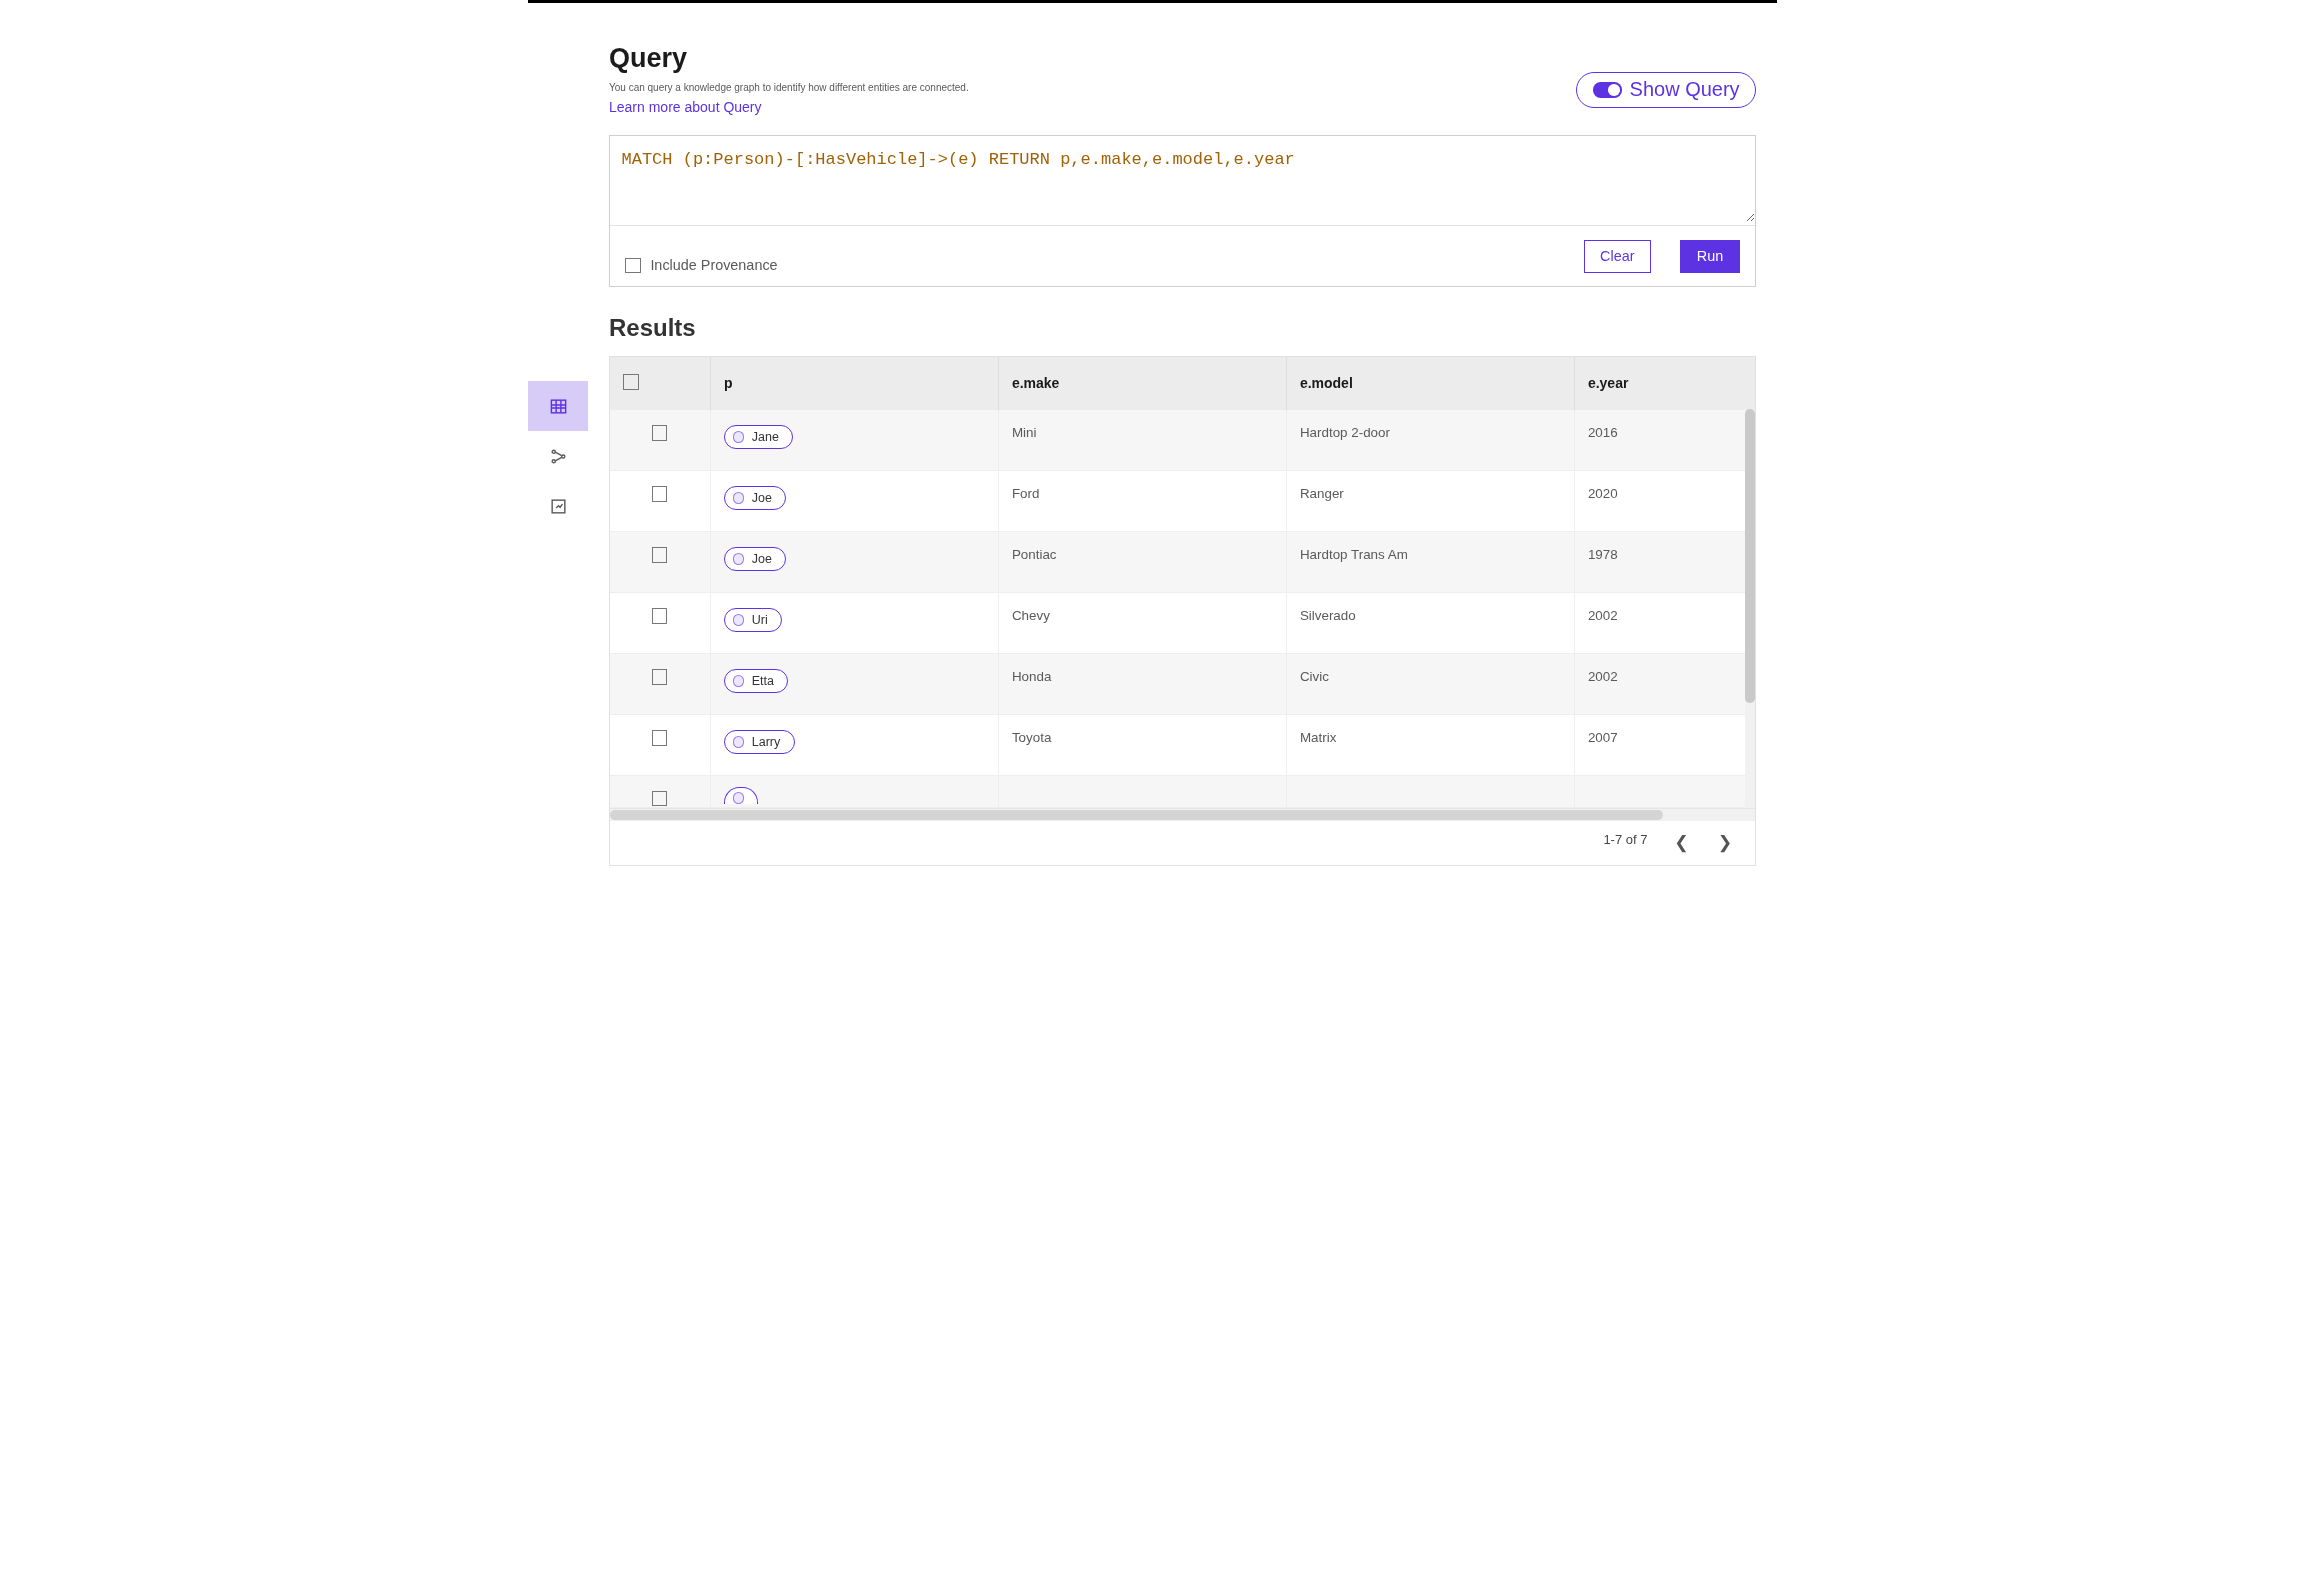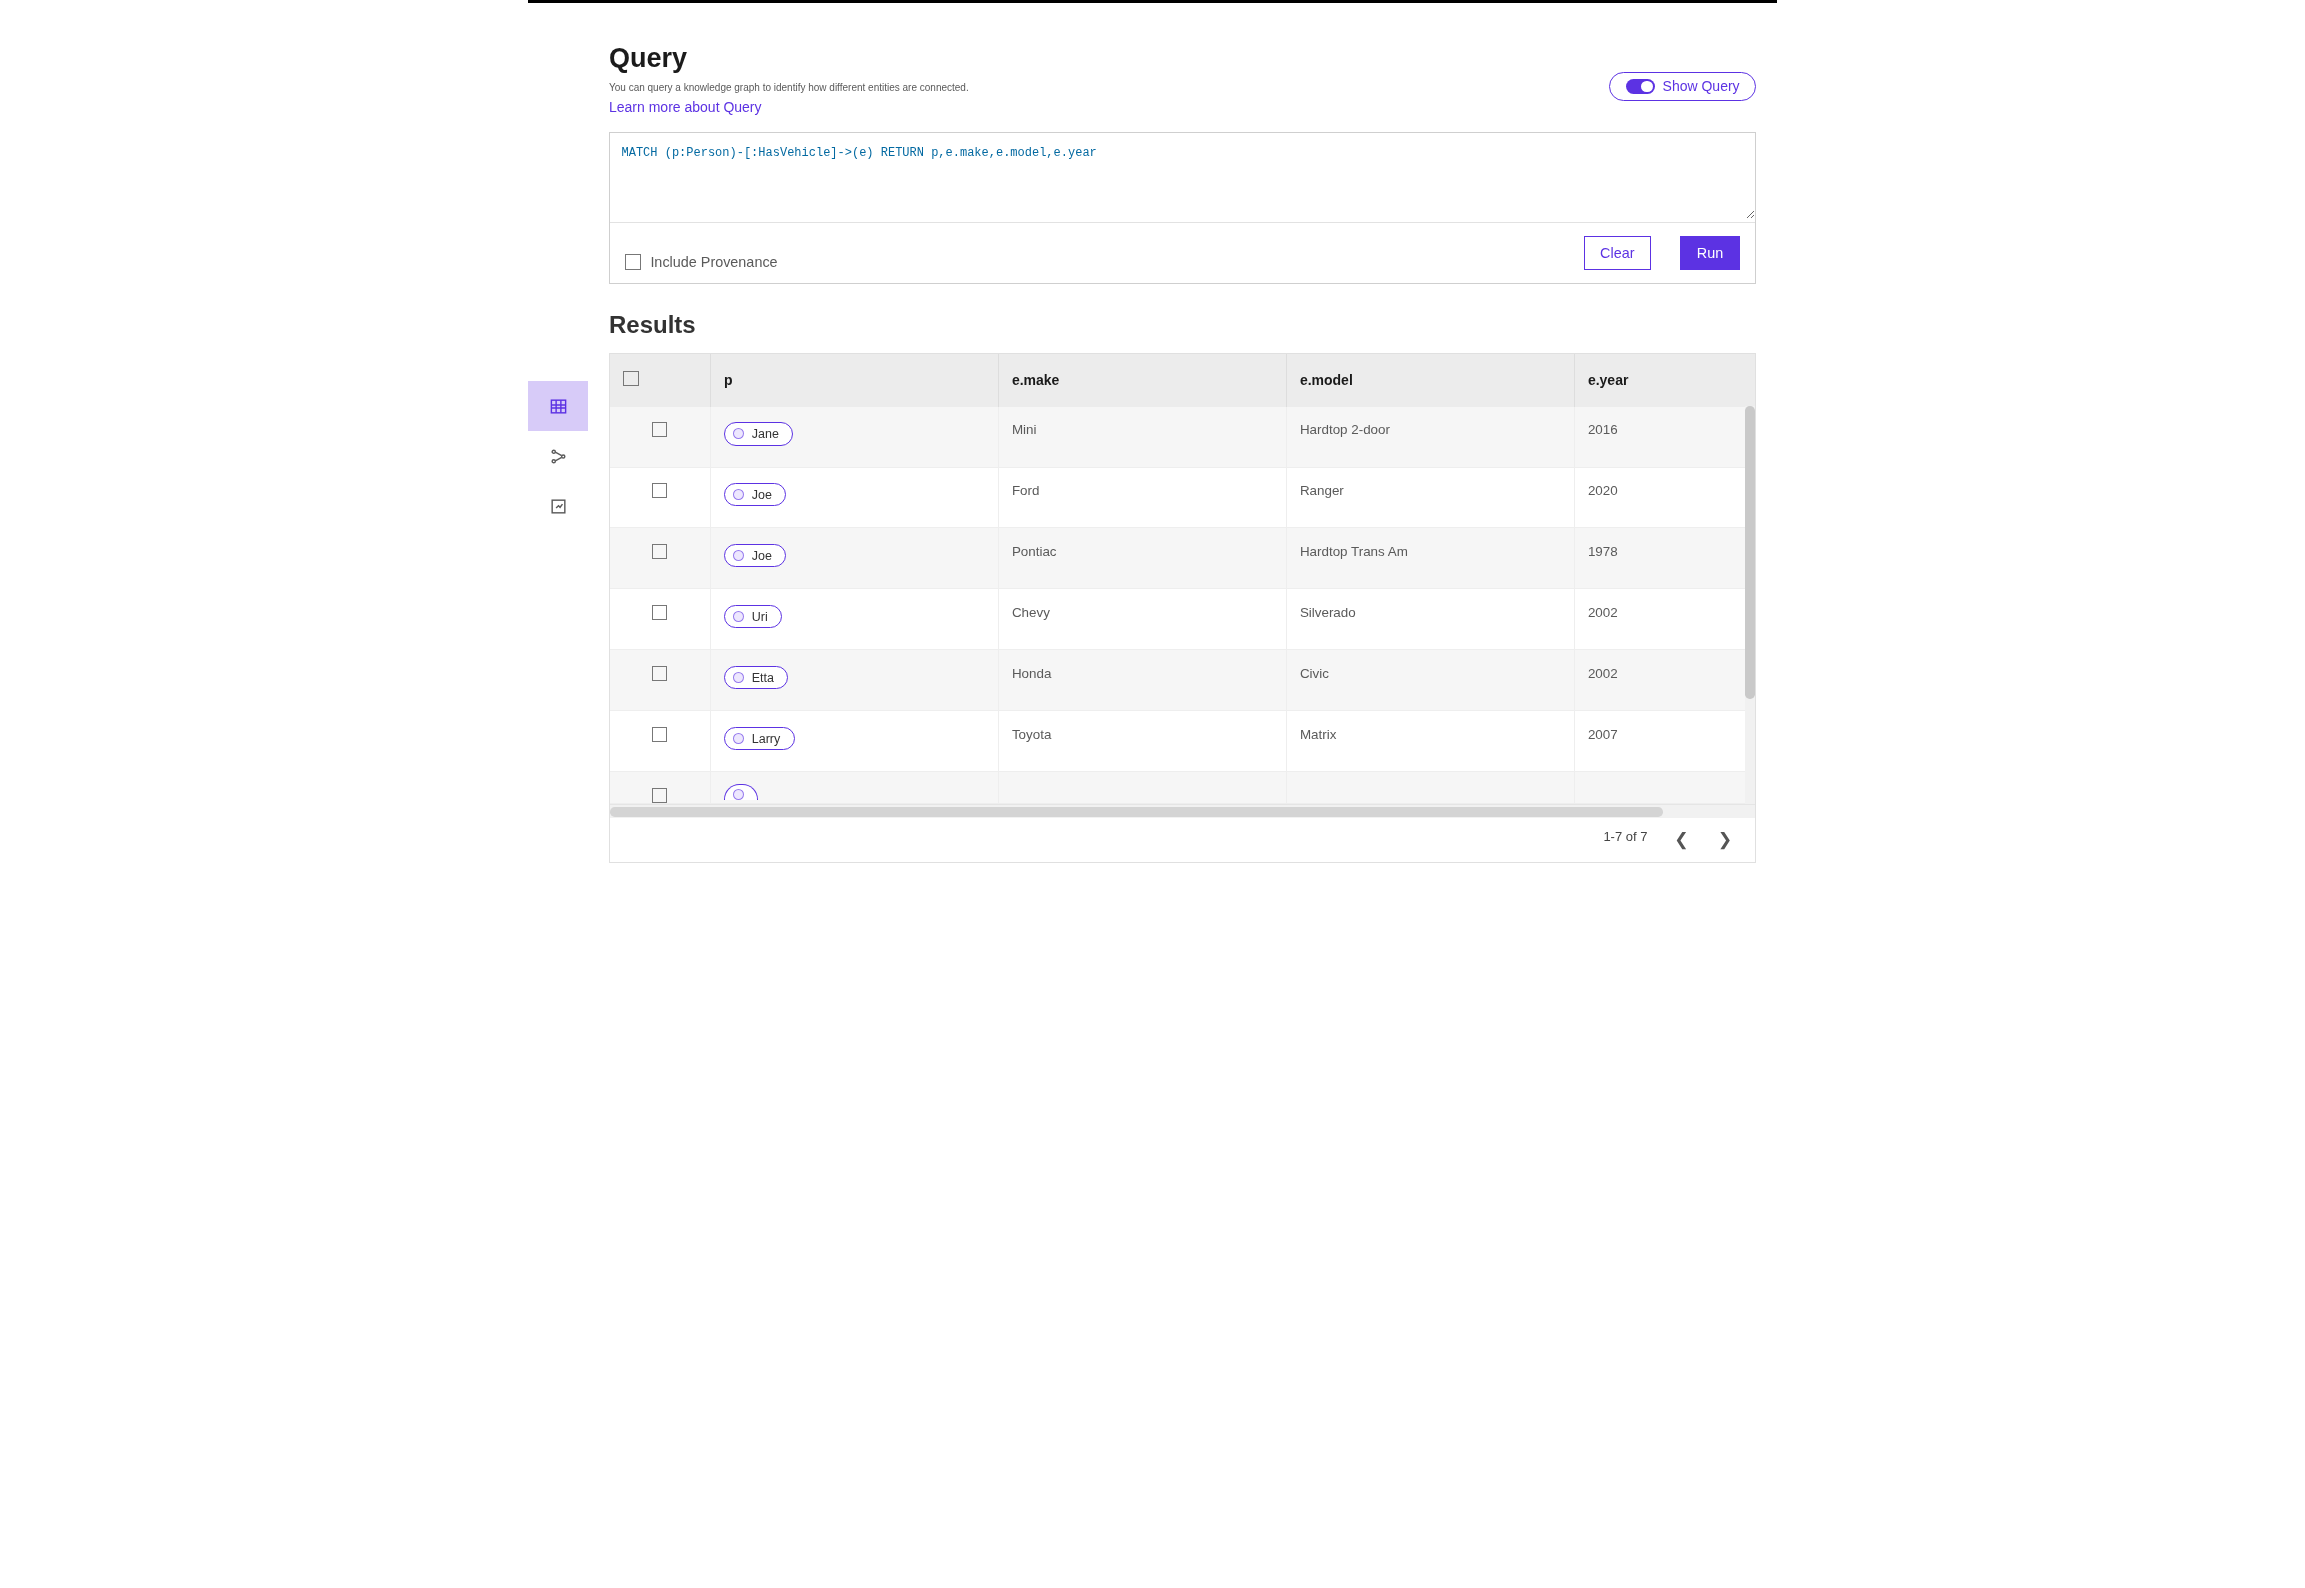--- a/index.html
+++ b/index.html
@@ -72,45 +72,45 @@
   }
   .show-query-wrap{
     float:right;
     border:1px solid var(--purple);
     border-radius:21px;
     padding:5.8px 15.4px;
     display:flex;
     align-items:center;
     gap:7.7px;
     cursor:pointer;
-    font-size:14px;
+    font-size:20px;
     color:var(--purple);
     position:relative;
     top:-27px;
   }
   .toggle{
     width:29px;height:15.4px;background:var(--purple);border-radius:7.7px;position:relative;
   }
   .toggle::after{
     content:"";position:absolute;right:1.9px;top:1.9px;width:11.5px;height:11.5px;background:#fff;border-radius:50%;
   }
   .query-box{
     clear:both;
     border:1px solid #cfcfcf;
   }
   .query-input{
     width:100%;
     border:none;
     resize:vertical;
     font-family:"Courier New",monospace;
-    font-size:12px;
+    font-size:17px;
     padding:13.4px 11.5px;
     min-height:86px;
     outline:none;
-    color:#0369a1;
+    color:#a16207;
   }
   .query-actions{
     border-top:1px solid #e2e2e2;
     display:flex;
     align-items:flex-end;
     padding:13.4px 15.4px;
   }
   .checkbox{
     width:15.4px;height:15.4px;border:1.4px solid #777;display:inline-block;margin-right:9.6px;cursor:pointer;vertical-align:middle;
   }

